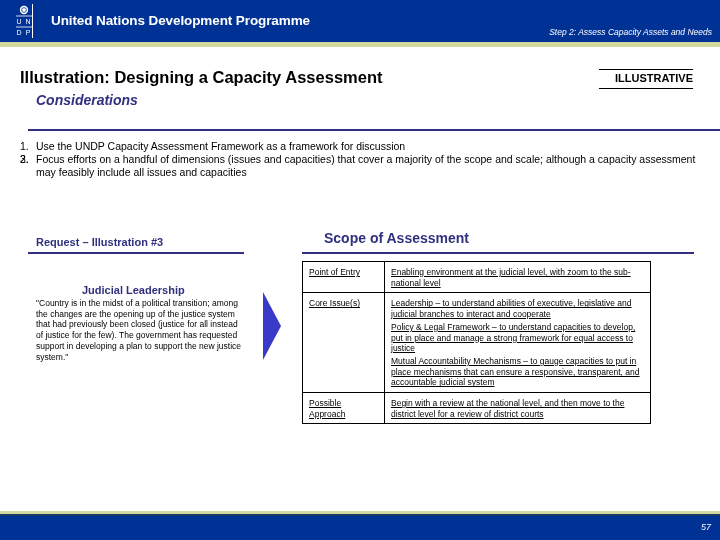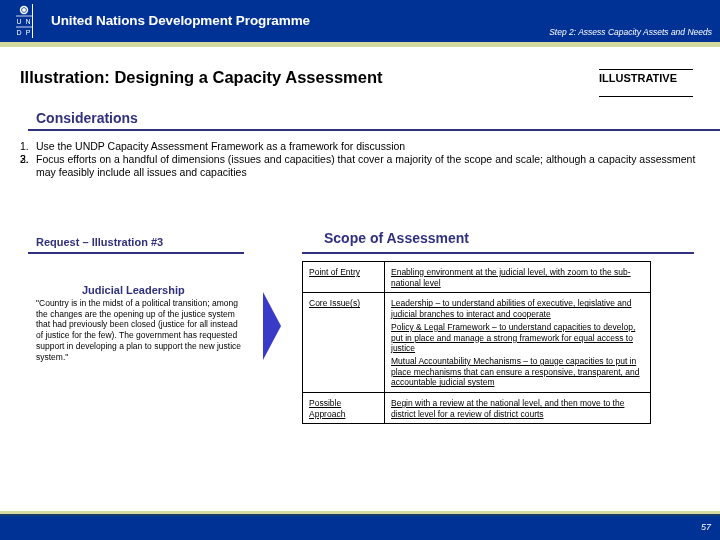--- a/index.html
+++ b/index.html
@@ -7,23 +7,23 @@
   body { position: relative; font-family: "Liberation Sans", sans-serif; color: #000; }
 
   .header-bar { position: absolute; left: 0; top: 0; width: 720px; height: 42px; background: #003296; }
   .header-stripe { position: absolute; left: 0; top: 42px; width: 720px; height: 5px; background: #d4d9a0; }
   .logo { position: absolute; left: 14px; top: 4px; width: 20px; height: 34px; }
   .logo-divider { position: absolute; left: 32px; top: 4px; width: 1px; height: 34px; background: #ffffff; }
   .org-name { position: absolute; left: 51px; top: 13px; font-size: 13.5px; font-weight: bold; color: #ffffff; letter-spacing: -0.1px; }
   .step-label { position: absolute; right: 8px; top: 27px; font-size: 8.5px; font-style: italic; color: #ffffff; }
 
   .page-title { position: absolute; left: 20px; top: 68px; font-size: 16.5px; font-weight: bold; color: #000; }
-  .illustrative-badge { position: absolute; left: 599px; top: 69px; width: 94px; height: 28px;
+  .illustrative-badge { position: absolute; left: 599px; top: 69px; width: 94px; height: 20px;
     border-top: 1.5px solid #000; border-bottom: 1.5px solid #000;
-    font-size: 11px; font-weight: bold; text-align: left; line-height: 17px; }
+    font-size: 11px; font-weight: bold; text-align: right; line-height: 17px; }
 
   .section-heading { position: absolute; font-size: 14px; font-weight: bold; color: #30307f; }
   .section-rule { position: absolute; height: 2px; background: #30307f; }
 
   .considerations-list { position: absolute; left: 20px; top: 140px; width: 690px; font-size: 10.5px; line-height: 13px; list-style: none; }
   .considerations-list li { position: relative; padding-left: 16px; margin-bottom: 0; }
   .considerations-list .num { position: absolute; left: 0; top: 0; }
 
   .subheading { position: absolute; left: 36px; top: 284px; font-size: 11px; font-weight: bold; color: #30307f; margin-left: 46px; }
   .quote-text { position: absolute; left: 36px; top: 298px; width: 210px; font-size: 8.5px; line-height: 10.7px; }
@@ -56,21 +56,21 @@
   <text x="5" y="31" font-size="7" fill="#fff" text-anchor="middle" font-family="Liberation Sans, sans-serif">D</text>
   <text x="14" y="31" font-size="7" fill="#fff" text-anchor="middle" font-family="Liberation Sans, sans-serif">P</text>
 </svg>
 <div class="logo-divider"></div>
 <div class="org-name">United Nations Development Programme</div>
 <div class="step-label">Step 2: Assess Capacity Assets and Needs</div>
 
 <div class="page-title">Illustration: Designing a Capacity Assessment</div>
 <div class="illustrative-badge">ILLUSTRATIVE</div>
 
-<div class="section-heading" style="left:36px; top:110px;">Considerations</div>
+<div class="section-heading" style="left:36px; top:92px;font-style:italic;">Considerations</div>
 <div class="section-rule" style="left:28px; top:129px; width:692px;"></div>
 
 <ol class="considerations-list">
   <li>
     <span class="num">1.</span>
     <span>Use the UNDP Capacity Assessment Framework as a framework for discussion</span>
   </li>
   <li>
     <span class="num">2.</span>
   </li>

